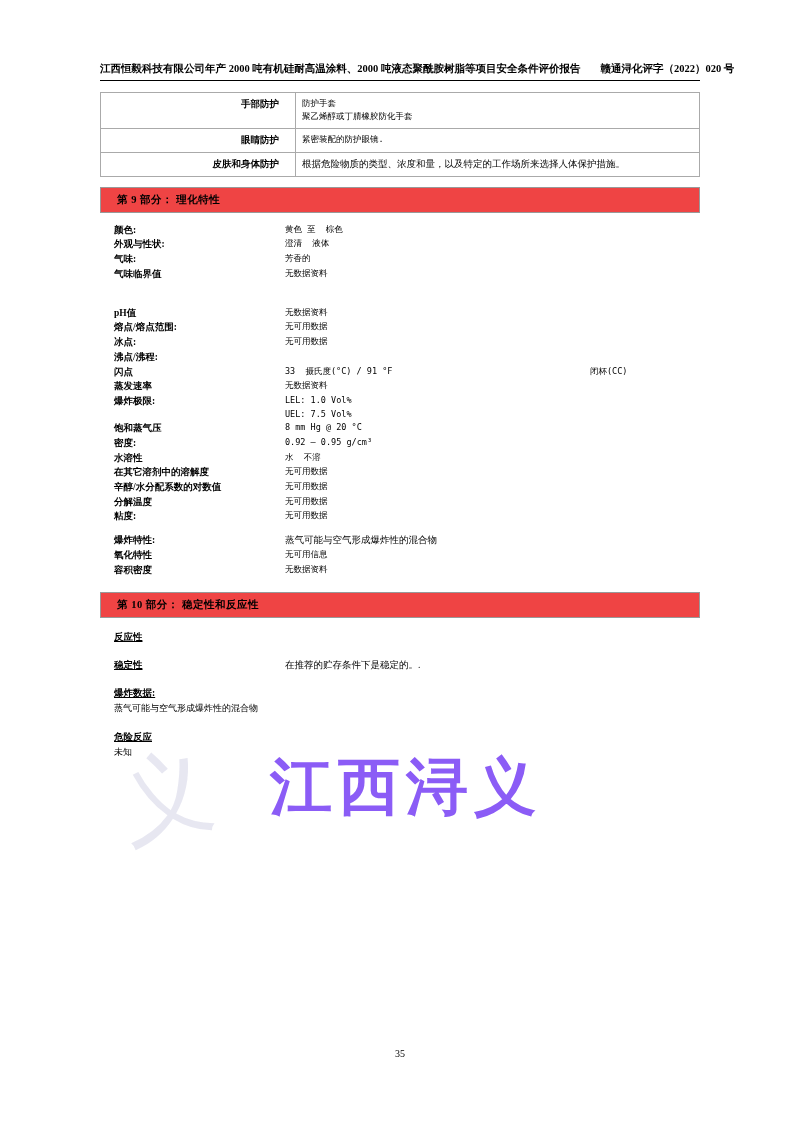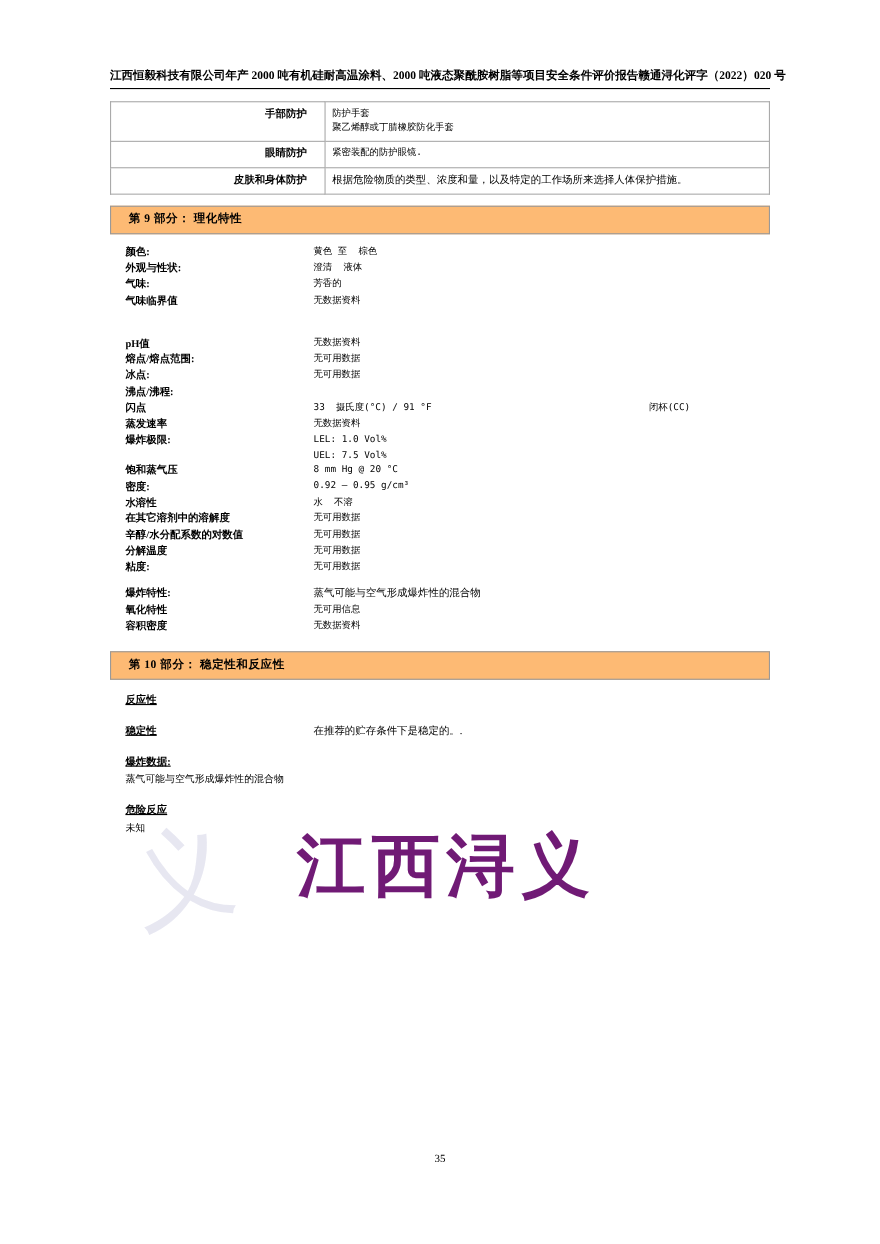--- a/index.html
+++ b/index.html
@@ -27,20 +27,21 @@
     top: 62px;
     left: 100px;
     width: 600px;
     display: flex;
     justify-content: space-between;
     align-items: baseline;
     font-size: 10.5px;
     font-weight: bold;
     font-family: "Liberation Serif", serif;
     white-space: nowrap;
+    gap: 20px;
   }
   .header-rule {
     position: absolute;
     top: 80px;
     left: 100px;
     width: 600px;
     border-bottom: 1px solid #000;
   }
   
   .content {
@@ -71,21 +72,21 @@
     text-align: right;
     padding-right: 16px;
     font-size: 9.5px;
   }
   .prot-table td.val {
     font-family: "DejaVu Sans Mono", monospace;
     font-size: 8.5px;
   }
   
   .section-bar {
-    background: #fdba74;
+    background: #ef4444;
     border: 1px solid #999;
     font-weight: bold;
     font-size: 10.5px;
     padding: 4px 0 4px 16px;
     margin-top: 10px;
     letter-spacing: 0.5px;
   }
   
   .rows {
     margin-top: 10px;
@@ -171,21 +172,21 @@
     height: 130px;
     pointer-events: none;
     user-select: none;
   }
   .wm-text {
     position: absolute;
     left: 150px;
     top: 10px;
     font-size: 62px;
     font-weight: bold;
-    color: #701a75;
+    color: #8b5cf6;
     letter-spacing: 6px;
     font-family: "Liberation Serif", serif;
     white-space: nowrap;
   }
   .wm-mark {
     position: absolute;
     left: 0px;
     top: 0px;
     font-size: 92px;
     color: #e3e3ef;

